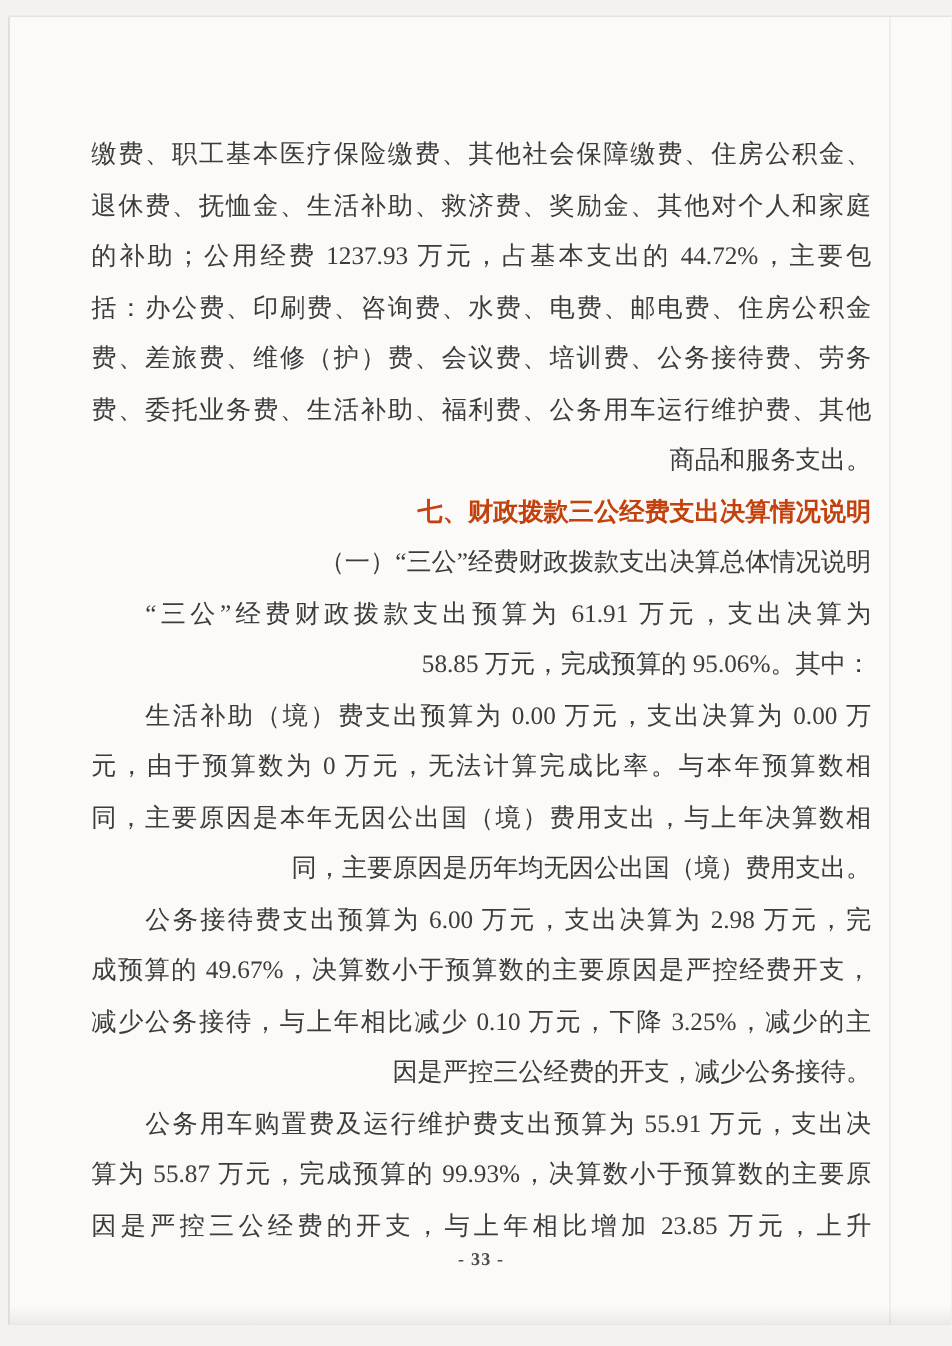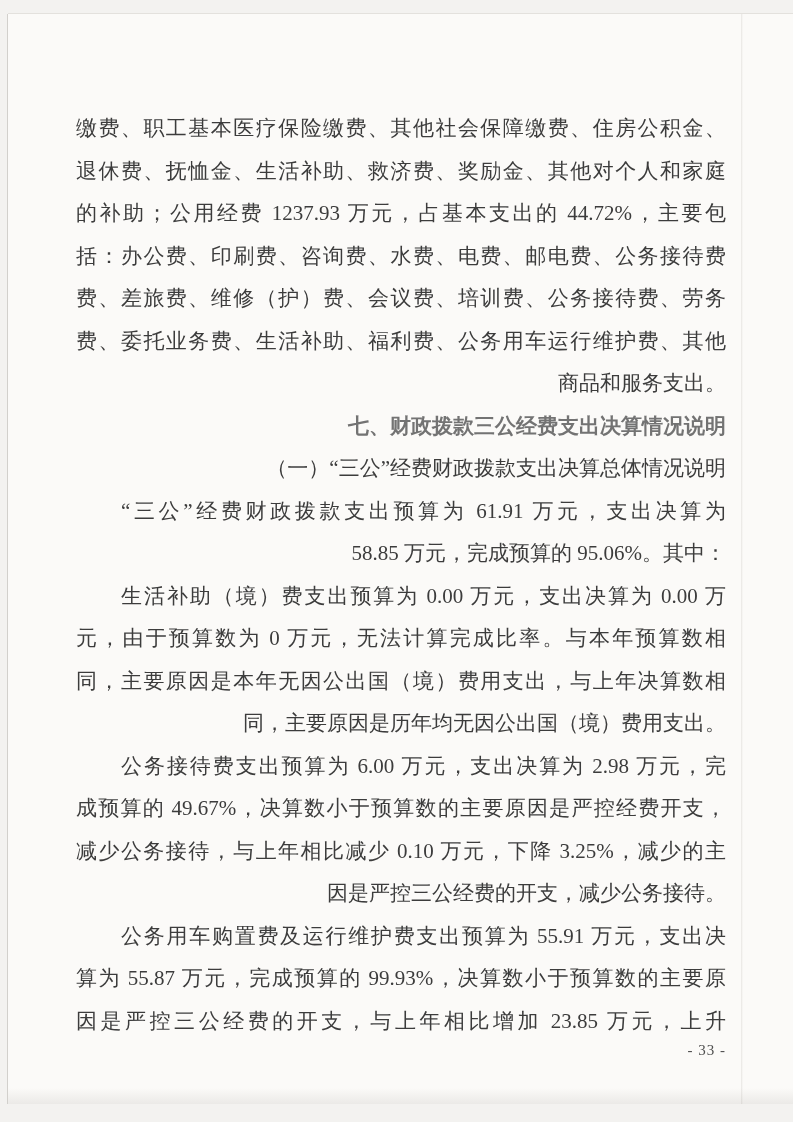--- a/index.html
+++ b/index.html
@@ -43,44 +43,45 @@
   }
   .line.just {
     text-align: justify;
     text-align-last: justify;
   }
   .line.indent {
     text-indent: 45px;
   }
   .para.heading .line {
     font-weight: bold;
-    color: #737373;
+    color: #c2410c;
   }
   .footer {
     position: absolute;
     left: 76px; width: 650px; top: 1042px;
-    text-align: right;
+    text-align: center;
     font-size: 15px;
     color: #4e4e4e;
     letter-spacing: 1px;
+    font-weight: bold;
   }
 </style>
 </head>
 <body>
 
 <div class="scan">
   <div class="sheet"></div>
   <div class="crease"></div>
   <div class="bottom-shade"></div>
   <main class="textblock">
       <div class="para body">
         <div class="line just">缴费、职工基本医疗保险缴费、其他社会保障缴费、住房公积金、</div>
         <div class="line just">退休费、抚恤金、生活补助、救济费、奖励金、其他对个人和家庭</div>
         <div class="line just">的补助；公用经费 1237.93 万元，占基本支出的 44.72%，主要包</div>
-        <div class="line just">括：办公费、印刷费、咨询费、水费、电费、邮电费、公务接待费</div>
+        <div class="line just">括：办公费、印刷费、咨询费、水费、电费、邮电费、住房公积金</div>
         <div class="line just">费、差旅费、维修（护）费、会议费、培训费、公务接待费、劳务</div>
         <div class="line just">费、委托业务费、生活补助、福利费、公务用车运行维护费、其他</div>
         <div class="line">商品和服务支出。</div>
       </div>
       <div class="para heading">
         <div class="line indent">七、财政拨款三公经费支出决算情况说明</div>
       </div>
       <div class="para body">
         <div class="line indent">（一）“三公”经费财政拨款支出决算总体情况说明</div>
       </div>

